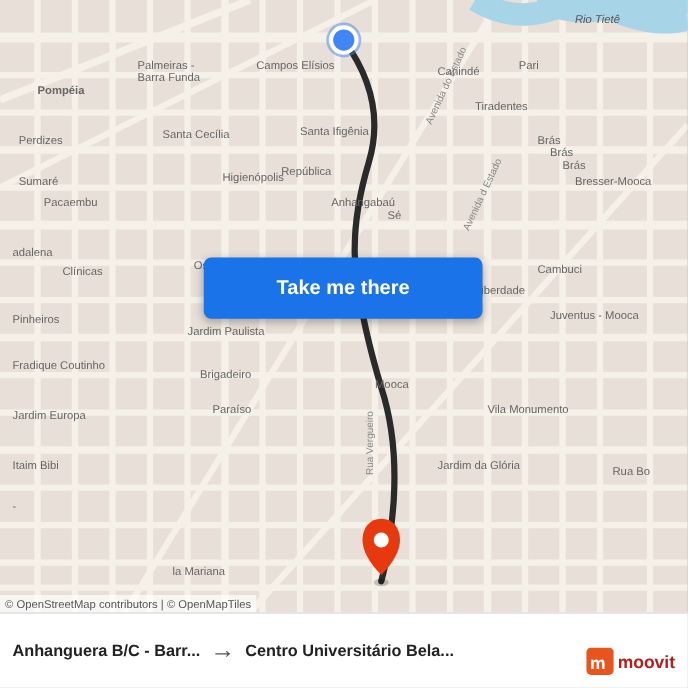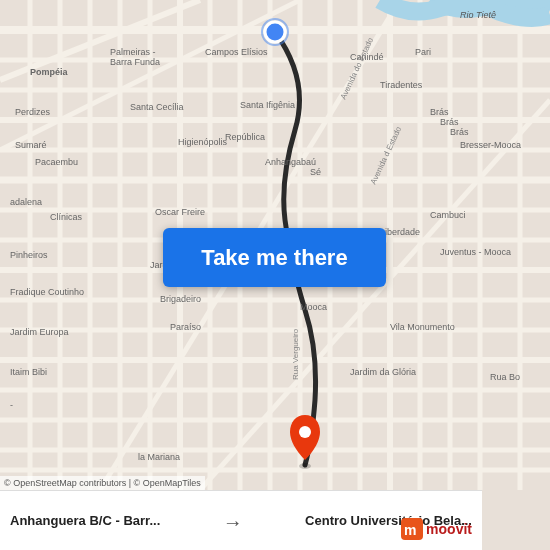--- a/index.html
+++ b/index.html
@@ -13,44 +13,44 @@
       background: #c4b5fd;
     }
 
     #map-svg {
       width: 100%;
       height: 100%;
     }
 
     #take-me-there-btn {
       position: absolute;
-      top: 228px;
+      top: 206px;
       left: 163px;
       width: 223px;
-      height: 59px;
+      height: 49px;
       background: #1a73e8;
       color: white;
       border: none;
       border-radius: 6px;
-      font-size: 22px;
+      font-size: 16px;
       font-weight: bold;
       cursor: pointer;
       display: flex;
       align-items: center;
       justify-content: center;
       box-shadow: 0 2px 8px rgba(0,0,0,0.3);
     }
 
     #bottom-bar {
-      width: 482px;
+      width: 550px;
       height: 60px;
       background: white;
       display: flex;
       align-items: center;
-      justify-content: space-between;
+      justify-content: flex-start;
       padding: 0 10px;
       border-top: 1px solid #ddd;
       position: relative;
     }
 
     .bottom-from {
       display: flex;
       flex-direction: column;
       max-width: 200px;
     }

